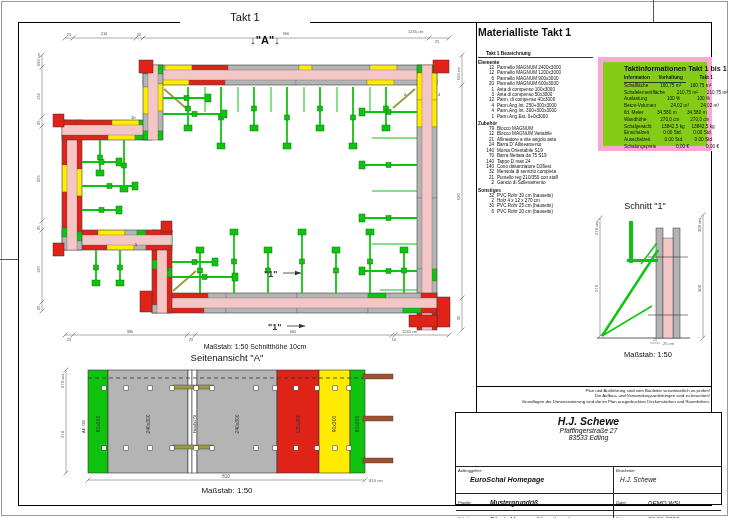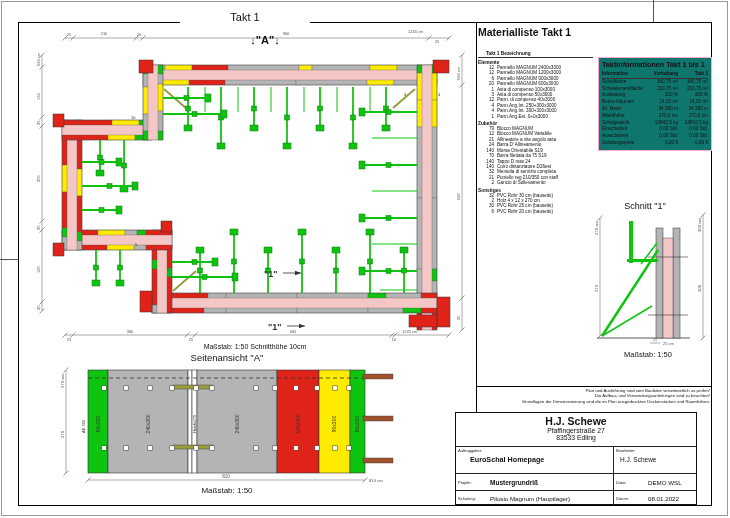--- a/index.html
+++ b/index.html
@@ -19,38 +19,38 @@
   .side-scale{left:162px;top:486px;width:130px;text-align:center;font-size:8px;}
   .section-title{left:605px;top:201px;width:80px;text-align:center;font-size:9px;}
   .section-scale{left:608px;top:350px;width:80px;text-align:center;font-size:7.5px;}
   .mat-list{left:478px;top:26px;width:115px;}
   .mat-title{font-size:10.5px;font-weight:bold;margin-bottom:13px;white-space:nowrap;}
   .mat-header{font-size:4.8px;font-weight:bold;border-bottom:0.5px solid #333;padding-bottom:1px;margin-bottom:1px;padding-left:8px;}
   .mat-sec{font-size:4.8px;font-weight:bold;margin-top:2px;}
   .mat-row{display:flex;font-size:4.6px;line-height:5.4px;}
   .mat-qty{width:16px;text-align:right;flex:none;}
   .mat-lab{margin-left:3px;white-space:nowrap;}
-  .takt-info{left:598px;top:57px;width:114px;height:94px;border:1px solid #f9a8d4;box-sizing:border-box;padding:2px 3px;background:#0f766e;}
+  .takt-info{left:598px;top:57px;width:114px;height:94px;border:5px solid #f9a8d4;box-sizing:border-box;padding:2px 21px;background:#84cc16;}
   .ti-title{font-size:7.2px;font-weight:bold;margin-bottom:2px;white-space:nowrap;}
   .ti-row{display:flex;font-size:4.7px;line-height:6.8px;}
   .ti-head{font-weight:bold;border-bottom:0.5px solid #333;}
   .ti-name{flex:1;white-space:nowrap;}
   .ti-v1{width:33px;text-align:right;flex:none;}
   .ti-v2{width:30px;text-align:right;flex:none;}
   .disclaimer{left:430px;top:388px;width:280px;text-align:right;font-size:4.3px;line-height:5.4px;}
-  .tblock{left:455px;top:412px;width:242px;height:93px;border:1.2px solid #111;box-sizing:border-box;background:#fff;}
+  .tblock{left:455px;top:412px;width:267px;height:93px;border:1.2px solid #111;box-sizing:border-box;background:#fff;font-style:italic;}
   .tb-r1{height:33px;text-align:center;padding-top:2px;box-sizing:border-box;}
   .tb-name{font-size:10.5px;font-weight:bold;}
   .tb-addr{font-size:6.8px;}
   .tb-r{display:flex;border-top:0.8px solid #222;}
   .tb-cl{width:158px;flex:none;border-right:0.8px solid #222;box-sizing:border-box;padding:1px 2px;}
   .tb-cr{flex:1;padding:1px 2px;}
   .tb-lab{font-size:4px;color:#222;display:block;}
   .tb-lab.inline{display:inline-block;width:32px;}
-  .tb-r2{height:26px;}
+  .tb-r2{height:26px;margin-top:20px;}
   .tb-r3{height:16px;}
   .tb-r4{height:15px;}
   .tb-client{font-size:7.2px;font-weight:bold;padding-left:12px;padding-top:2px;}
   .tb-editor{font-size:6.5px;padding-left:4px;padding-top:3px;}
   .tb-proj{font-size:6.5px;font-weight:bold;}
   .tb-val{font-size:6.2px;}
   .tb-row-line{display:flex;align-items:center;height:100%;}
 </style>
 </head>
 <body>

